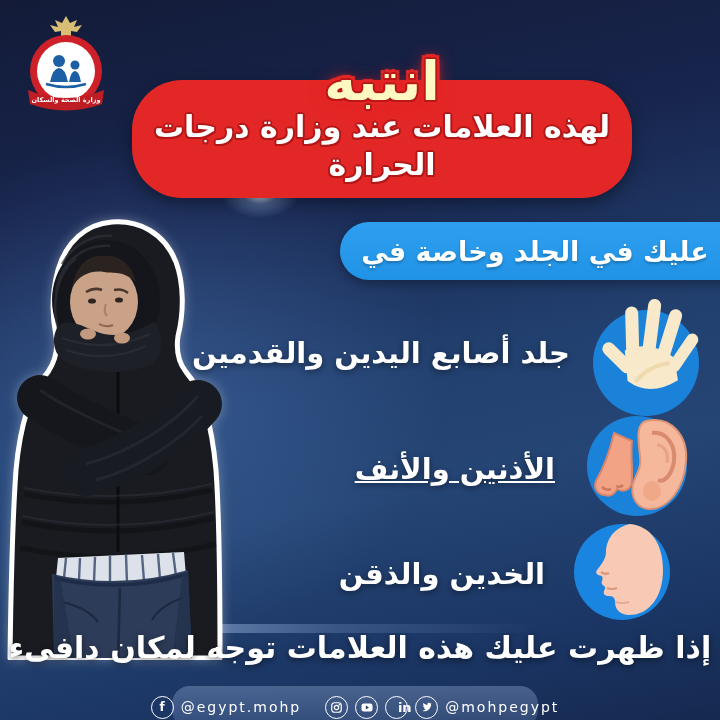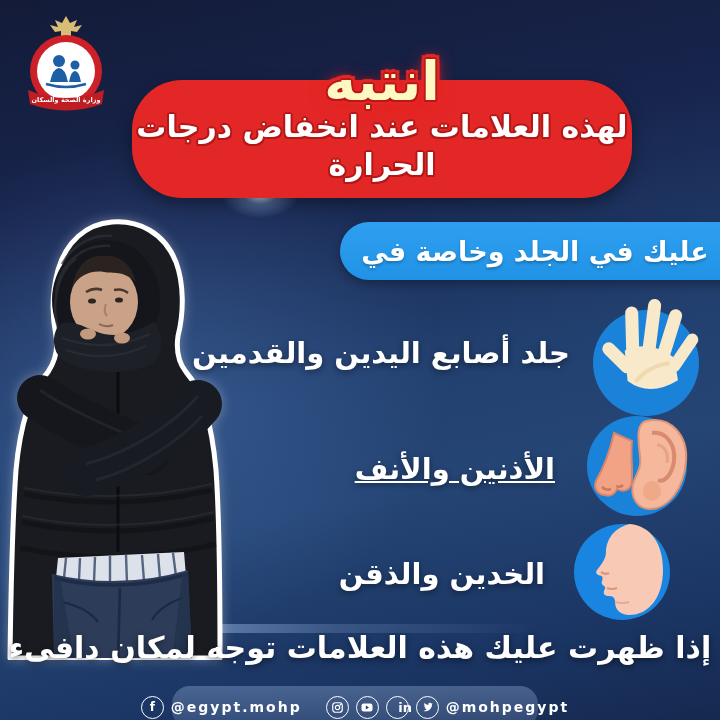--- a/index.html
+++ b/index.html
@@ -46,21 +46,21 @@
   .closing{left:0;right:0;top:630px;text-align:center;direction:rtl;color:#fff;font-weight:bold;
     font-size:30px;text-shadow:0 2px 6px rgba(0,0,0,0.5);}
   
   .social-bar{left:172px;top:686px;width:366px;height:42px;border-radius:18px;
     background:linear-gradient(180deg, rgba(150,175,215,0.38), rgba(105,135,185,0.28));
     display:flex;align-items:center;justify-content:center;gap:7px;direction:ltr;}
   .soc-circle{width:21px;height:21px;border:1.6px solid #fff;border-radius:50%;
     display:flex;align-items:center;justify-content:center;flex:0 0 auto;color:#fff;}
   .soc-fb{font-size:12px;font-weight:bold;line-height:1;}
   .soc-in{font-size:13px;font-weight:bold;line-height:1;margin-left:16px;}
-  .handle{color:#fff;font-size:14px;letter-spacing:2px;font-weight:bold;white-space:nowrap;}
+  .handle{color:#fff;font-size:14px;letter-spacing:2px;font-weight:normal;white-space:nowrap;}
   .sep{width:2px;height:20px;background:#fff;opacity:0.85;transform:rotate(14deg);margin:0 5px;border-radius:1px;}
   
   .logo{left:20px;top:14px;width:92px;height:104px;}
 </style>
 </head>
 <body>
 
 <div class="poster">
 
   <div class="abs flare-small"></div>
@@ -86,21 +86,21 @@
         <path d="M26 70 Q46 76 66 70" stroke="#1d5fa5" stroke-width="2.5" fill="none"></path>
       </g>
 
       <path d="M8 76 Q46 92 84 76 L82 90 Q46 103 10 90 Z" fill="#bf1d24"></path>
       <text x="46" y="88" text-anchor="middle" font-size="6.5" fill="#ffffff" font-weight="bold">وزارة الصحة والسكان</text>
     </svg>
   </div>
 
   <div class="abs banner">
     <div class="banner-title">انتبه</div>
-    <div class="banner-subtitle">لهذه العلامات عند انخفاض درجات الحرارة</div>
+    <div class="banner-subtitle">لهذه العلامات عند وزارة درجات الحرارة</div>
   </div>
 
   <svg class="abs" style="left:0px;top:212px;filter:drop-shadow(0 0 6px rgba(255,255,255,0.30));" width="238" height="448" viewBox="0 0 238 448">
 
     <path d="M112 10 C86 12 66 30 58 58 C52 80 52 104 56 124 C58 136 56 148 48 160
              C30 180 20 214 16 258 C13 300 11 370 10 446 L220 446 C220 380 219 300 216 258
              C212 214 202 178 186 160 C178 150 176 138 178 124 C184 100 184 72 176 50
              C164 20 138 8 112 10 Z" fill="#191b21" stroke="#ffffff" stroke-width="5" stroke-linejoin="round"></path>
 
     <ellipse cx="106" cy="88" rx="54" ry="60" fill="#14161b"></ellipse>

